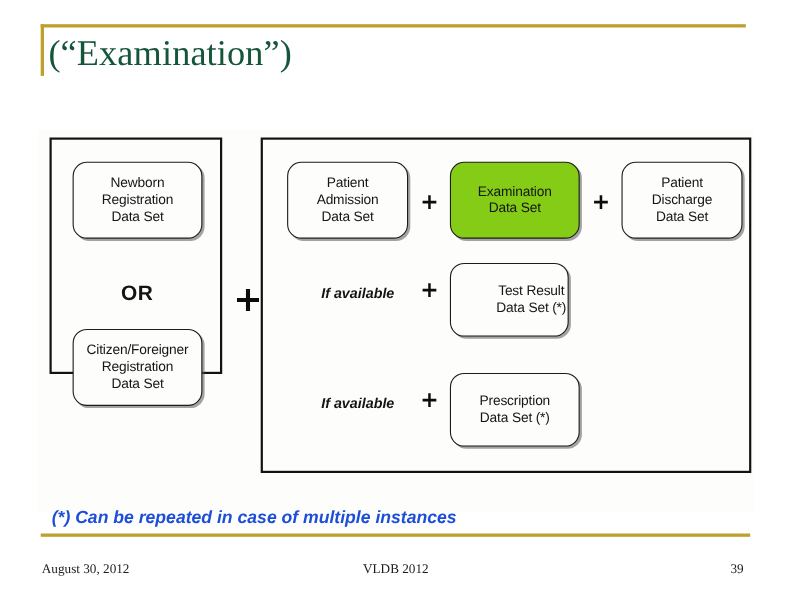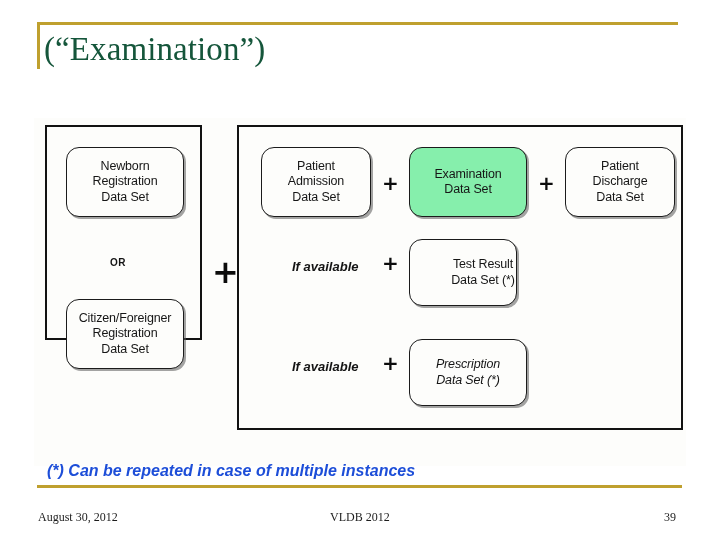--- a/index.html
+++ b/index.html
@@ -83,38 +83,38 @@
     display: flex;
     align-items: center;
     justify-content: center;
     text-align: center;
     font-size: 12.5px;
     line-height: 1.22;
     color: #161616;
     letter-spacing: -0.15px;
   }
   .ds-box.shaded {
-    background: #86efac;
+    background: #84cc16;
   }
 
   .plus {
     position: absolute;
     font-size: 20px;
     font-weight: bold;
     color: #0c0c0c;
     line-height: 1;
     font-family: "DejaVu Sans", sans-serif;
   }
   .plus.big {
     font-size: 32px;
   }
 
   .or-label {
     position: absolute;
-    font-size: 10px;
+    font-size: 19px;
     font-weight: bold;
     color: #141414;
     letter-spacing: 0.4px;
   }
   .cond-label {
     position: absolute;
     font-size: 13px;
     font-weight: bold;
     font-style: italic;
     color: #141414;
@@ -211,21 +211,21 @@
 
     <div class="ds-box" style="left:170px; top:112px; width:108px; height:67px;padding-left:40px;">
       <span style="white-space:pre-line">Test Result
 Data Set (*)</span>
     </div>
 
     <div class="cond-label" style="left:53px; top:232px;">If available</div>
 
     <div class="plus" style="left:143px; top:226px;">+</div>
 
-    <div class="ds-box" style="left:170px; top:212px; width:118px; height:67px;font-style:italic;">
+    <div class="ds-box" style="left:170px; top:212px; width:118px; height:67px;">
       <span style="white-space:pre-line">Prescription
 Data Set (*)</span>
     </div>
   </div>
 
   <div id="figure-note">(*) Can be repeated in case of multiple instances</div>
 </div>
 
 <div id="footer-rule"></div>
 <div class="footer-text" id="footer-date">August 30, 2012</div>

